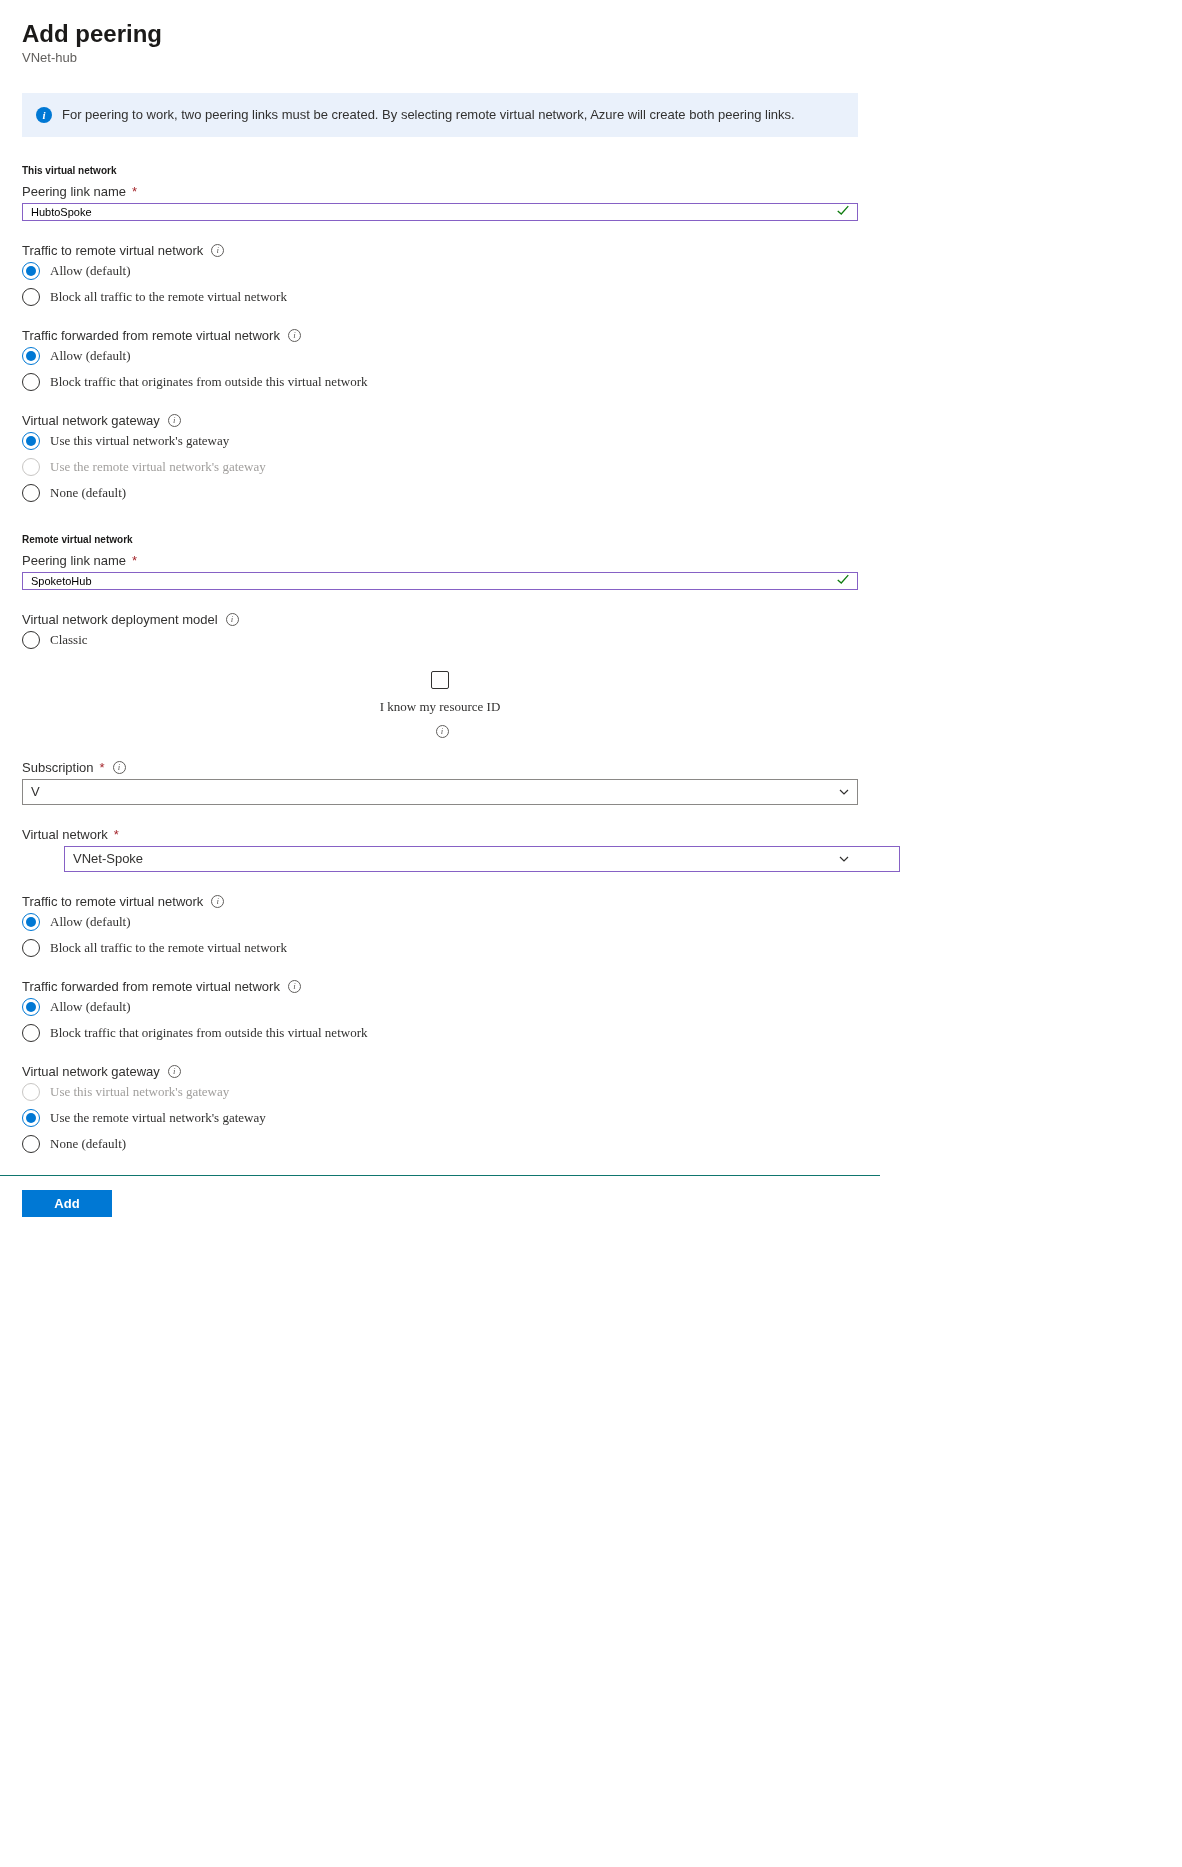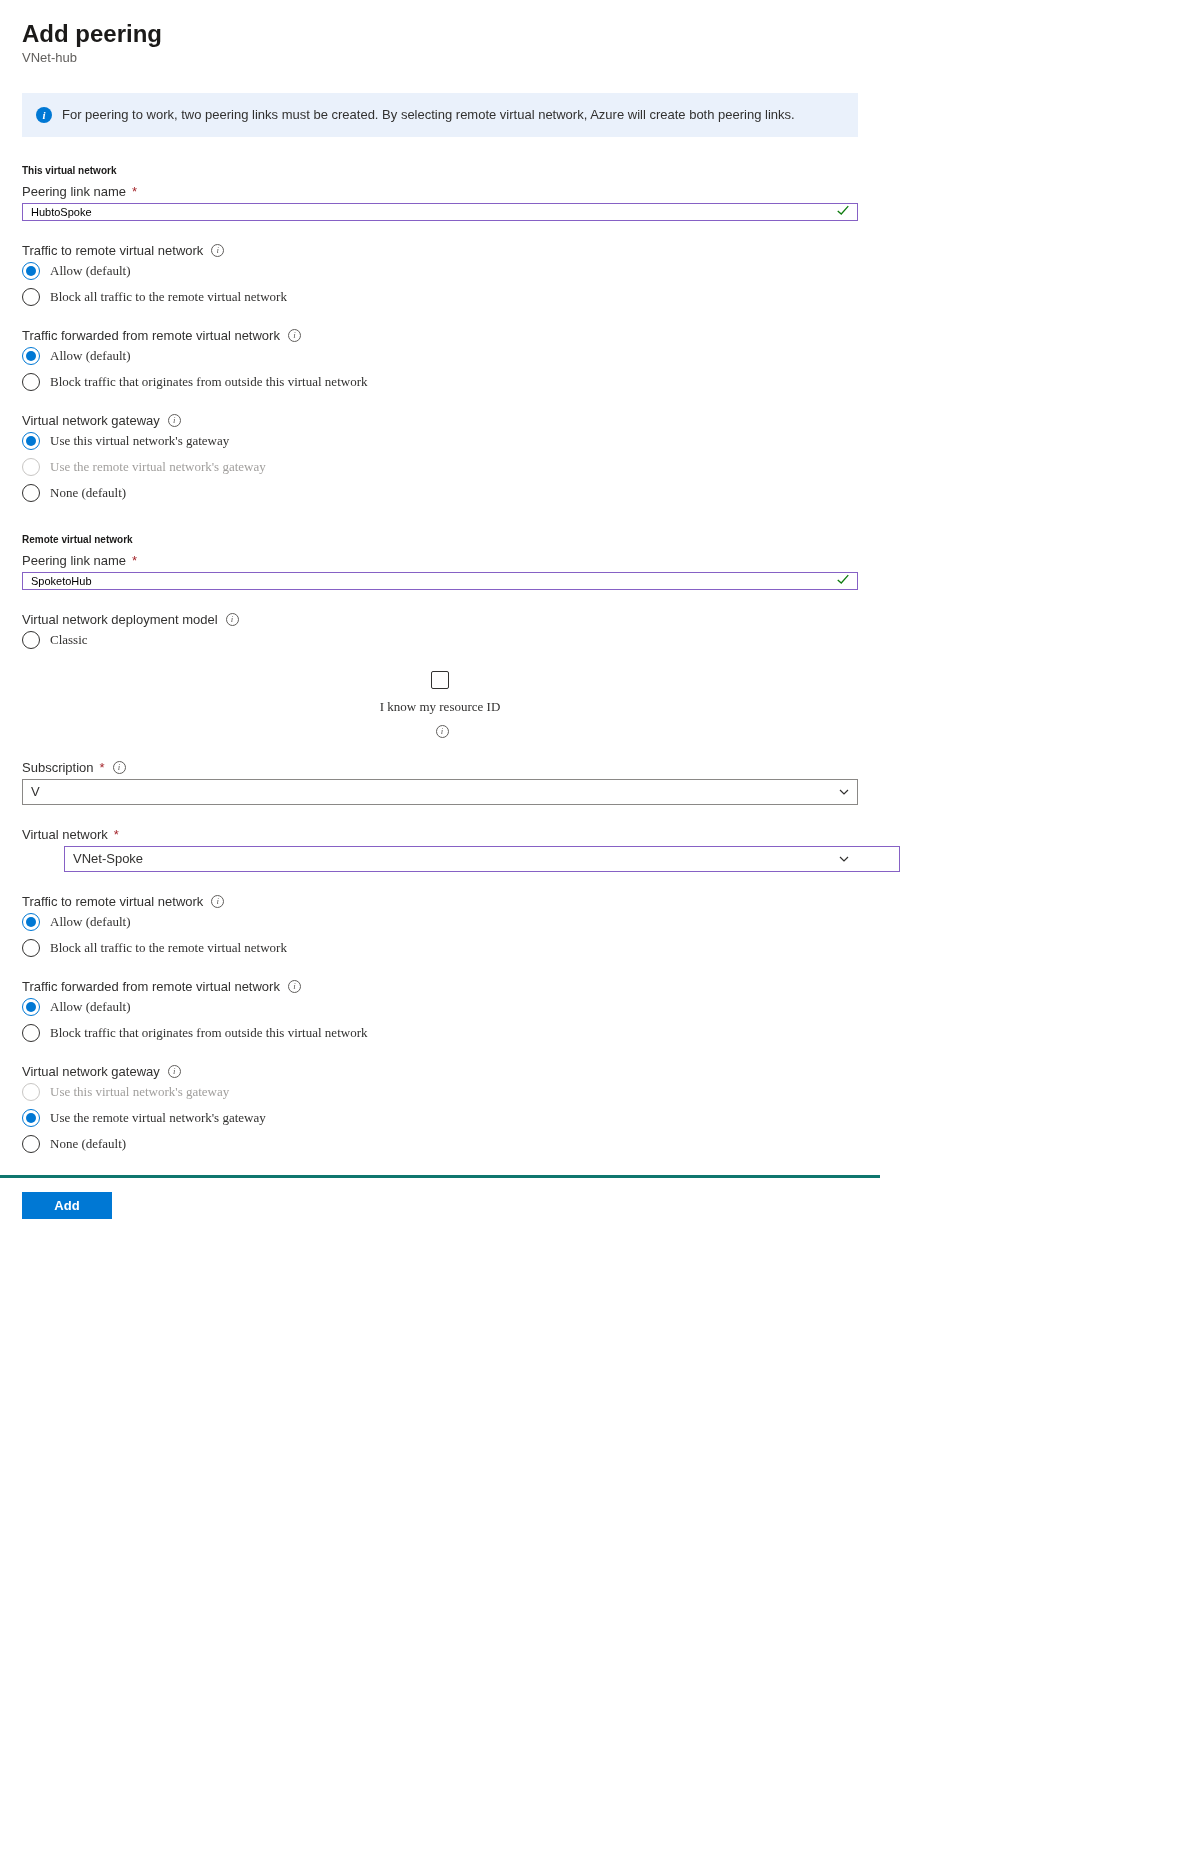--- a/index.html
+++ b/index.html
@@ -195,21 +195,21 @@
   }
   .checkbox {
     width: 18px;
     height: 18px;
     border: 1px solid #323130;
     border-radius: 2px;
     flex-shrink: 0;
     background: #fff;
   }
   .footer {
-    border-top: 3px solid #0f766e;
+    border-top: 1px solid #0f766e;
     margin-top: 22px;
     padding: 14px 22px 28px 22px;
     max-width: 880px;
   }
   .add-button {
     background: #0078d4;
     color: #fff;
     border: none;
     padding: 6px 0;
     width: 90px;

